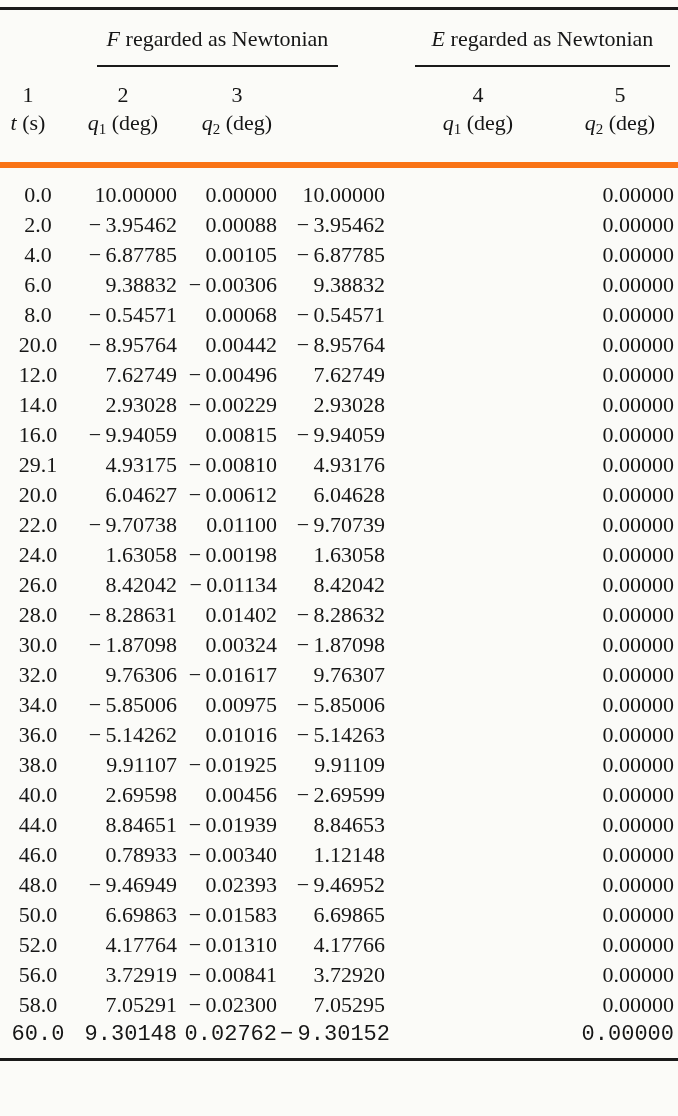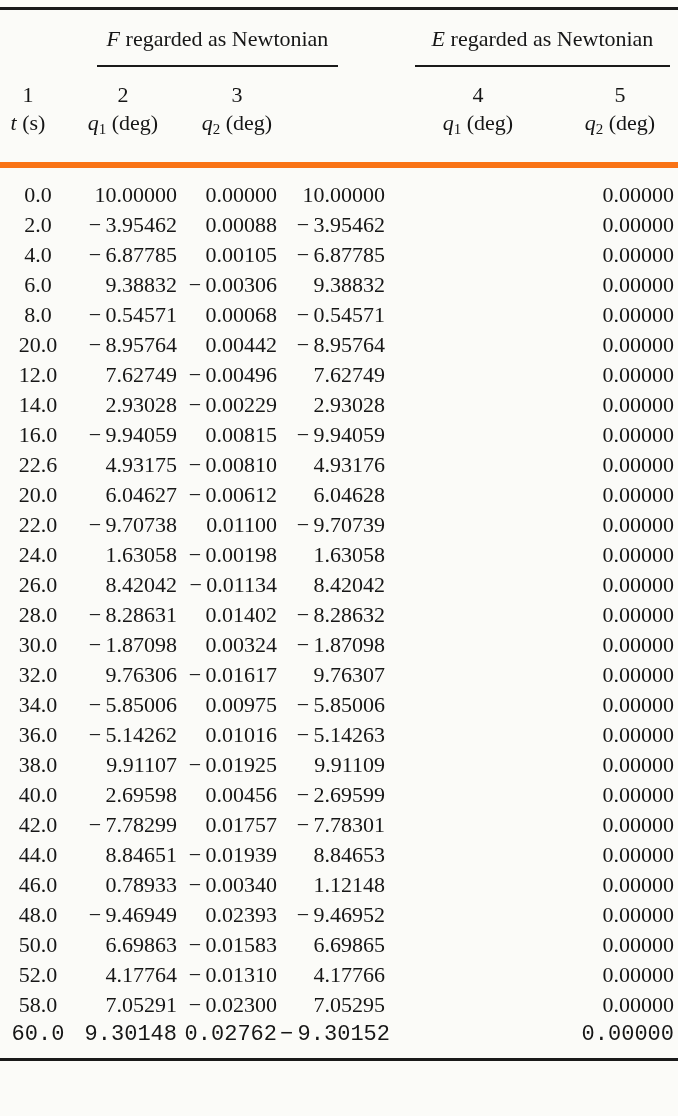--- a/index.html
+++ b/index.html
@@ -158,21 +158,21 @@
     <td class="col-n col-eq2">0.00000</td>
   </tr>
         <tr>
     <td class="col-t">16.0</td>
     <td class="col-n col-fq1">− 9.94059</td>
     <td class="col-n col-fq2">0.00815</td>
     <td class="col-n col-eq1">− 9.94059</td>
     <td class="col-n col-eq2">0.00000</td>
   </tr>
         <tr>
-    <td class="col-t">22.6</td>
+    <td class="col-t">29.1</td>
     <td class="col-n col-fq1">4.93175</td>
     <td class="col-n col-fq2">− 0.00810</td>
     <td class="col-n col-eq1">4.93176</td>
     <td class="col-n col-eq2">0.00000</td>
   </tr>
         <tr>
     <td class="col-t">20.0</td>
     <td class="col-n col-fq1">6.04627</td>
     <td class="col-n col-fq2">− 0.00612</td>
     <td class="col-n col-eq1">6.04628</td>
@@ -242,27 +242,20 @@
     <td class="col-n col-eq2">0.00000</td>
   </tr>
         <tr>
     <td class="col-t">40.0</td>
     <td class="col-n col-fq1">2.69598</td>
     <td class="col-n col-fq2">0.00456</td>
     <td class="col-n col-eq1">− 2.69599</td>
     <td class="col-n col-eq2">0.00000</td>
   </tr>
         <tr>
-    <td class="col-t">42.0</td>
-    <td class="col-n col-fq1">− 7.78299</td>
-    <td class="col-n col-fq2">0.01757</td>
-    <td class="col-n col-eq1">− 7.78301</td>
-    <td class="col-n col-eq2">0.00000</td>
-  </tr>
-        <tr>
     <td class="col-t">44.0</td>
     <td class="col-n col-fq1">8.84651</td>
     <td class="col-n col-fq2">− 0.01939</td>
     <td class="col-n col-eq1">8.84653</td>
     <td class="col-n col-eq2">0.00000</td>
   </tr>
         <tr>
     <td class="col-t">46.0</td>
     <td class="col-n col-fq1">0.78933</td>
     <td class="col-n col-fq2">− 0.00340</td>
@@ -284,20 +277,27 @@
     <td class="col-n col-eq2">0.00000</td>
   </tr>
         <tr>
     <td class="col-t">52.0</td>
     <td class="col-n col-fq1">4.17764</td>
     <td class="col-n col-fq2">− 0.01310</td>
     <td class="col-n col-eq1">4.17766</td>
     <td class="col-n col-eq2">0.00000</td>
   </tr>
         <tr>
+    <td class="col-t">56.0</td>
+    <td class="col-n col-fq1">3.72919</td>
+    <td class="col-n col-fq2">− 0.00841</td>
+    <td class="col-n col-eq1">3.72920</td>
+    <td class="col-n col-eq2">0.00000</td>
+  </tr>
+        <tr>
     <td class="col-t">58.0</td>
     <td class="col-n col-fq1">7.05291</td>
     <td class="col-n col-fq2">− 0.02300</td>
     <td class="col-n col-eq1">7.05295</td>
     <td class="col-n col-eq2">0.00000</td>
   </tr>
         <tr>
     <td class="col-t">60.0</td>
     <td class="col-n col-fq1">9.30148</td>
     <td class="col-n col-fq2">0.02762</td>

